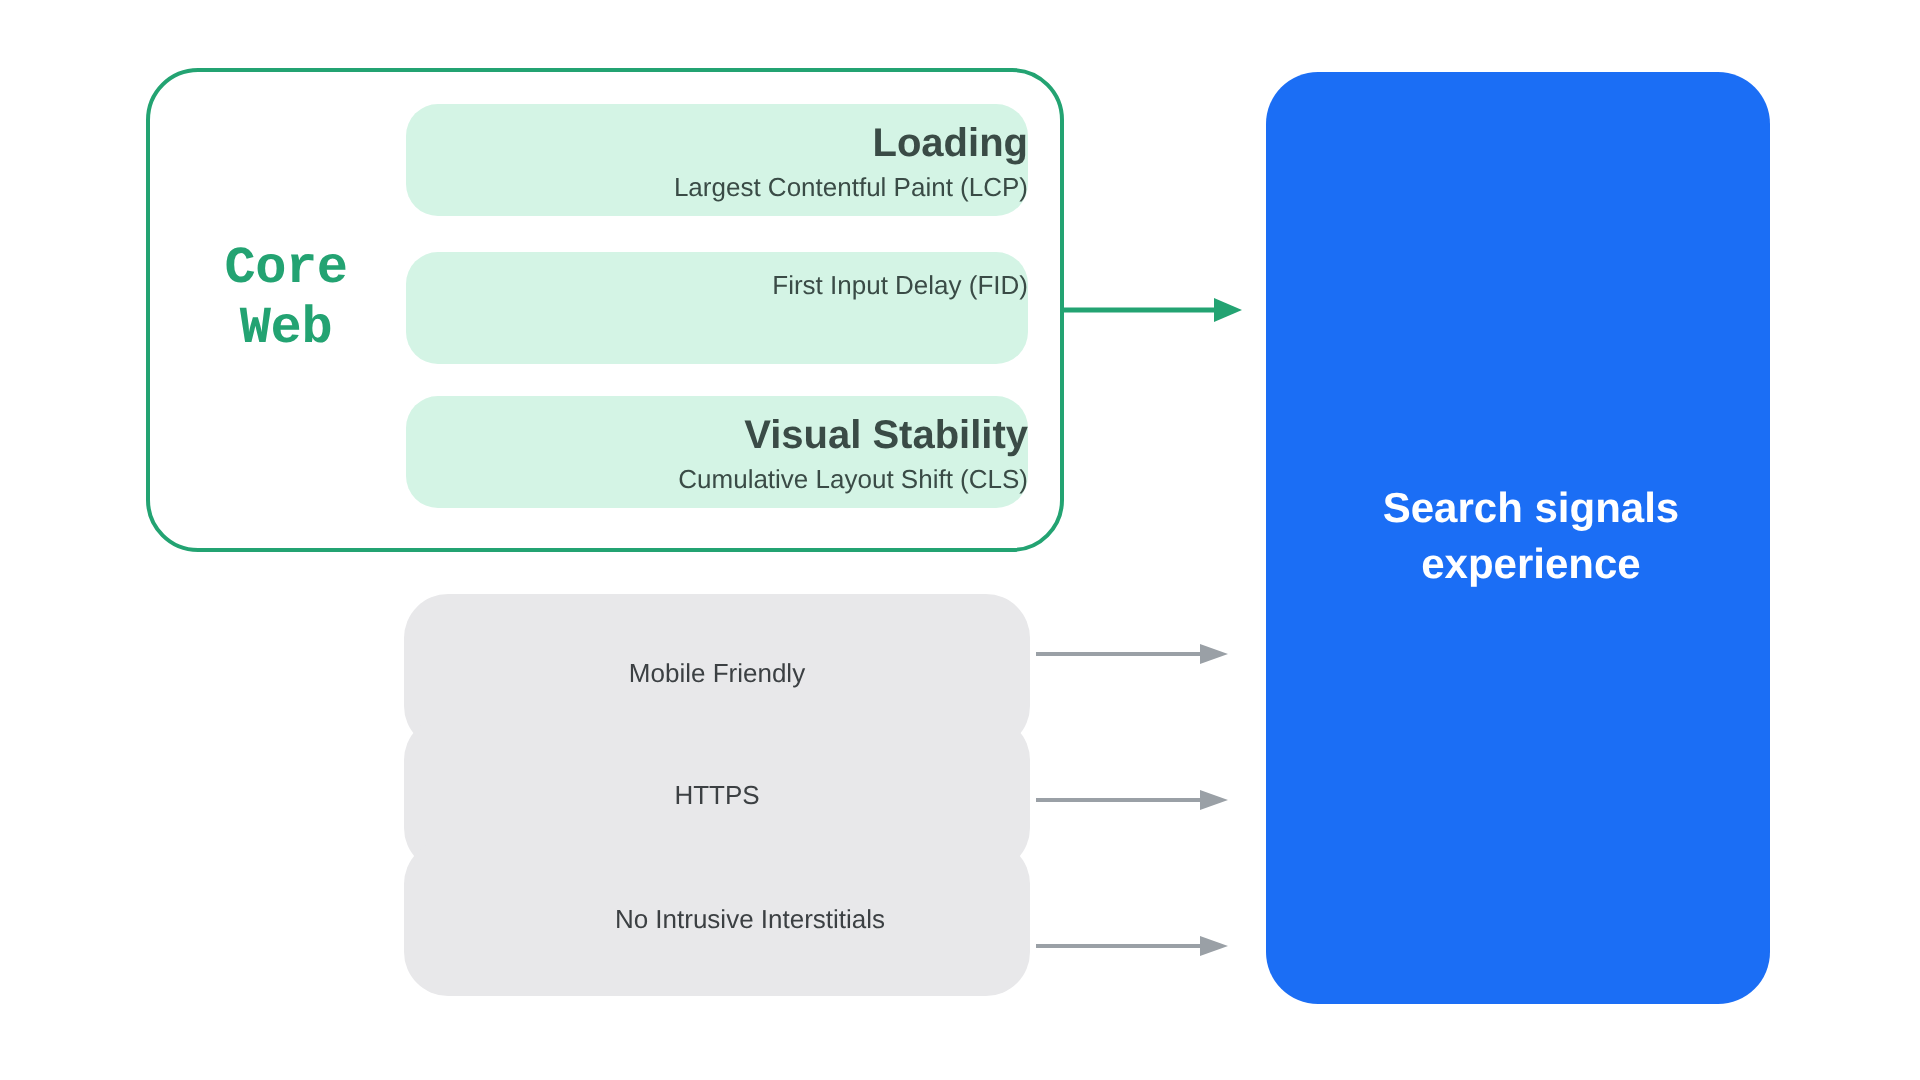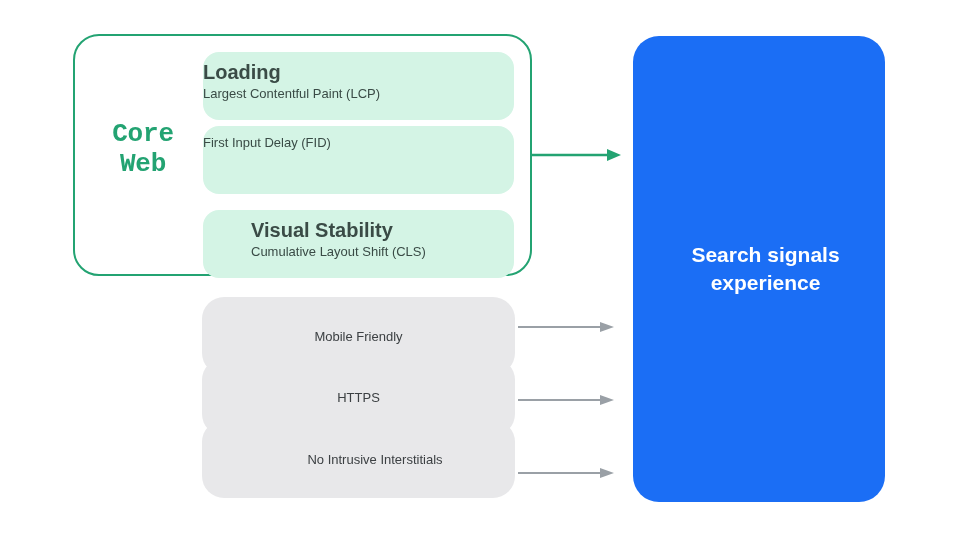--- a/index.html
+++ b/index.html
@@ -43,43 +43,43 @@
     line-height: 30px;
     letter-spacing: -0.2px;
     color: var(--green);
     font-family: Liberation Mono, monospace;
   }
   .cwv-label span { display: block; }
 
   .green-card {
     position: absolute;
     left: 203px;
-    width: 311px; height: 68px;
+    width: 311px; height: 56px;
     background: var(--green-fill);
     border-radius: 16px;
-    text-align: left;
+    text-align: right;
     padding-top: 8px;
   }
   .green-card .title {
     display: block;
     font-size: 20px;
     font-weight: 600;
     line-height: 25px;
     color: var(--card-text);
   }
   .green-card .subtitle {
     display: block;
     font-size: 13px;
     font-weight: 400;
     line-height: 17px;
     color: var(--card-text);
   }
   .card-loading   { top: 52px; }
   .card-interact  { top: 126px; }
-  .card-visual    { top: 210px; padding-left: 48px; }
+  .card-visual    { top: 198px; padding-left: 48px; }
 
   
   .gray-card {
     position: absolute;
     left: 202px;
     width: 313px; height: 78px;
     background: var(--gray-fill);
     border-radius: 22px;
     display: flex;
     align-items: center;

